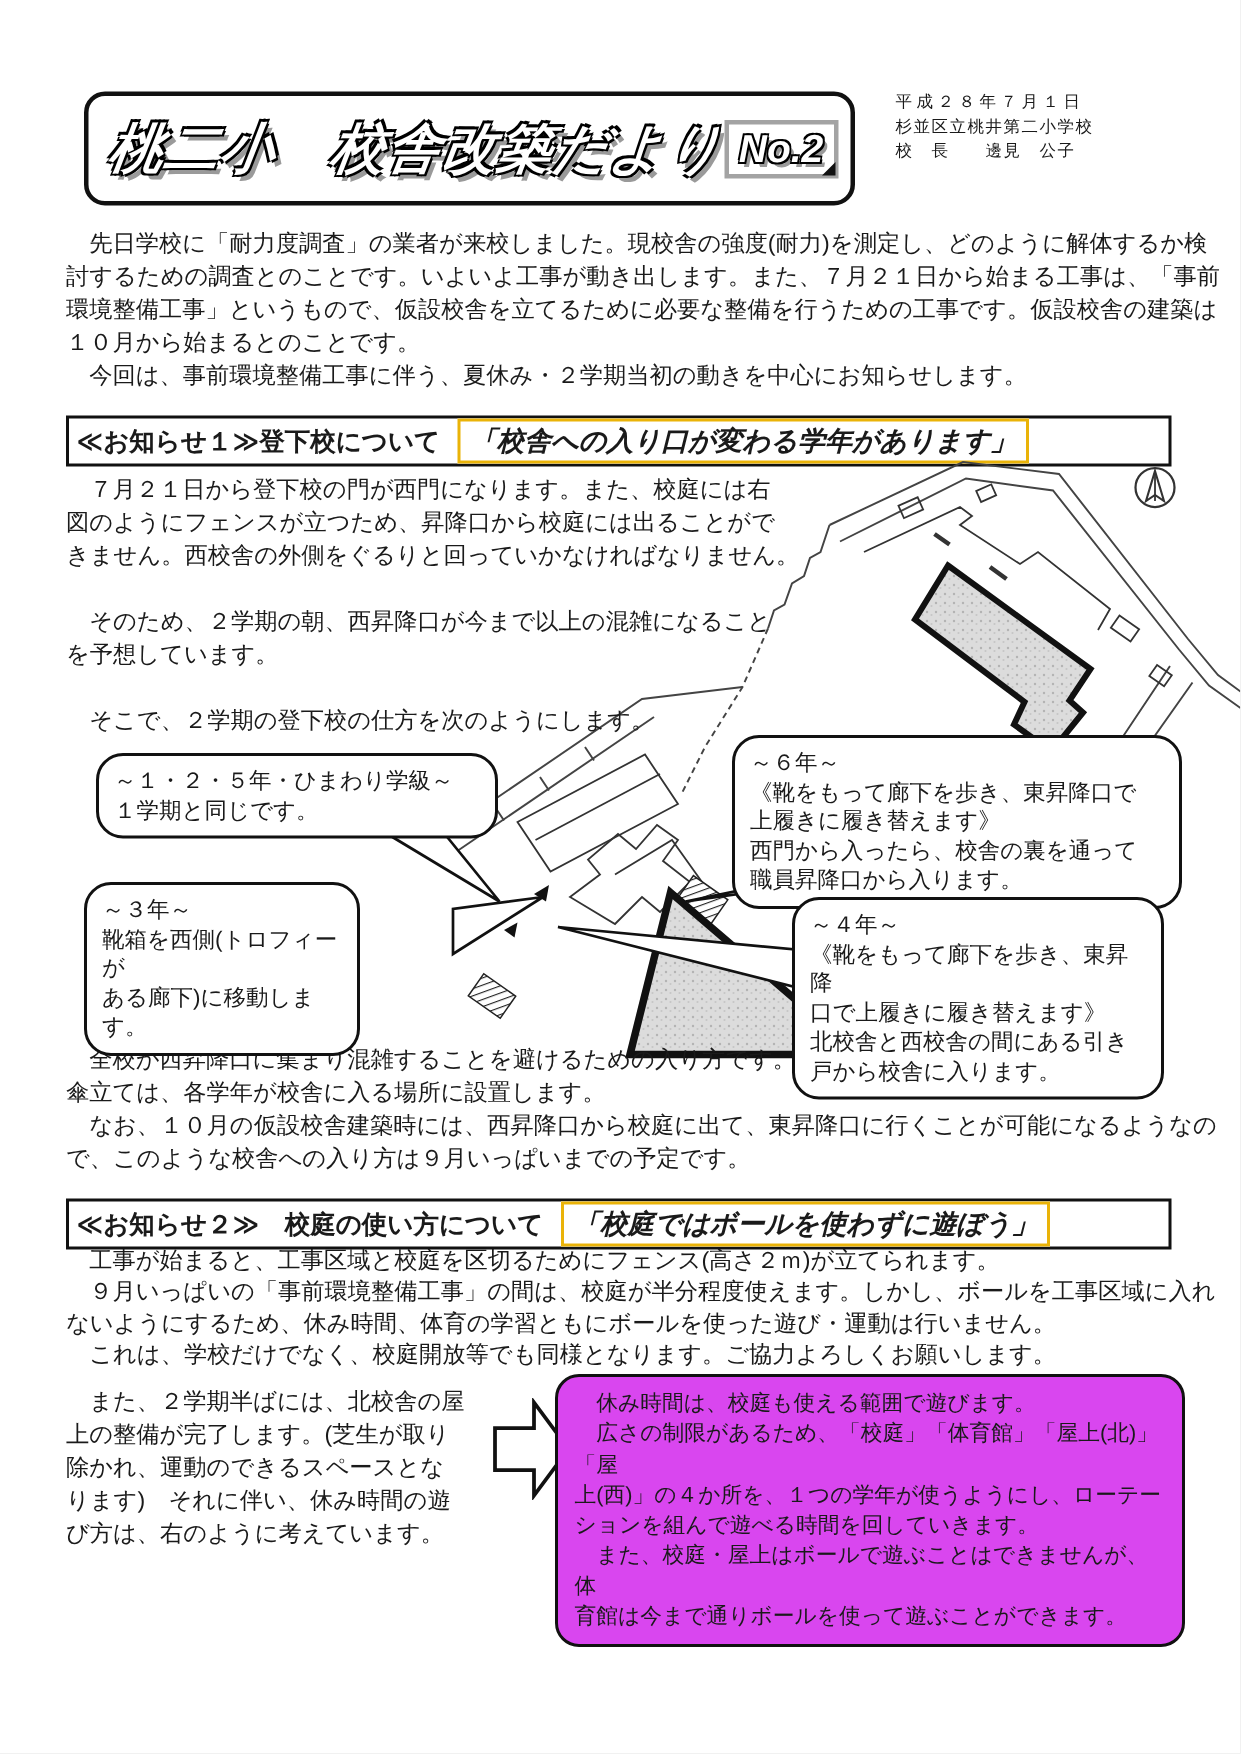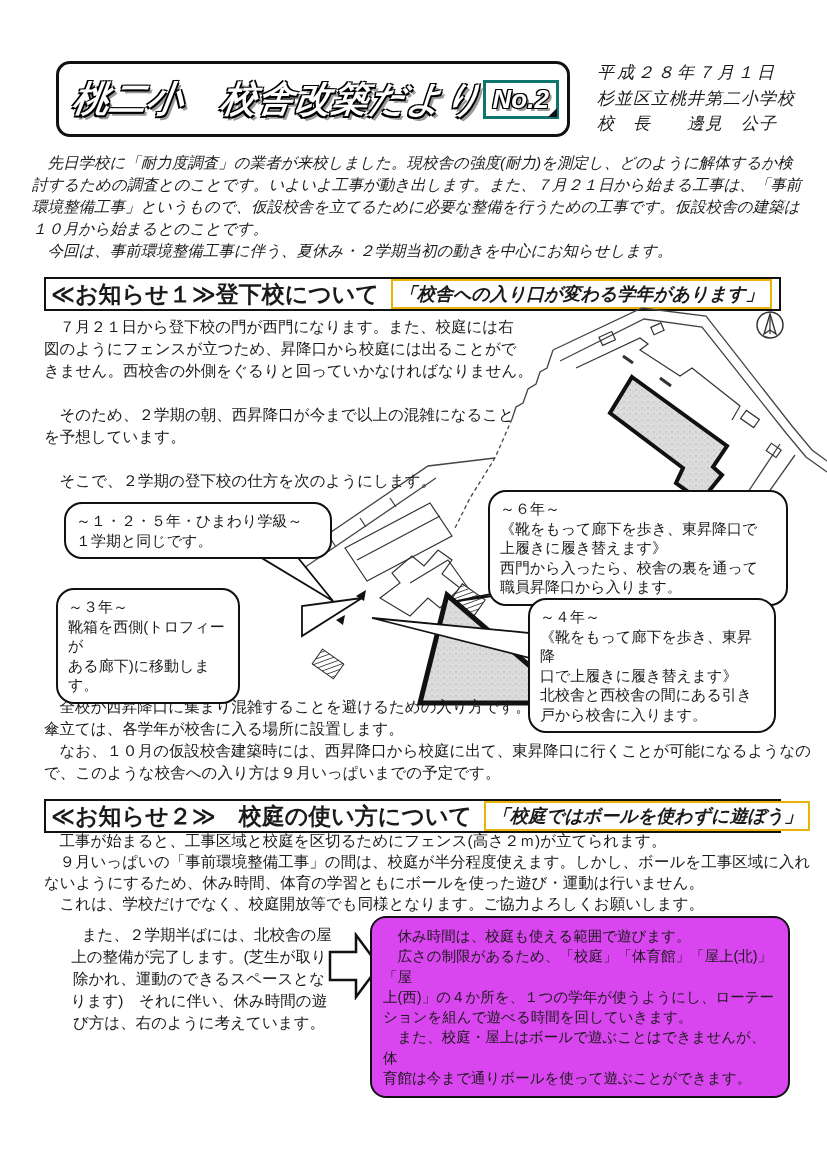--- a/index.html
+++ b/index.html
@@ -20,53 +20,53 @@
     padding:0 10px 0 14px; background:#fff;
   }
   .header-title{
     font-size:36px; font-weight:bold; font-style:italic; letter-spacing:1px;
     color:#fff; transform:skewX(-8deg);
     text-shadow:-1.5px -1.5px 0 #000, 1.5px -1.5px 0 #000,
                 -1.5px 1.5px 0 #000, 1.5px 1.5px 0 #000, 4px 4px 0 #9a9a9a;
     white-space:nowrap;
   }
   .no2{
-    position:relative; border:3px solid #0f766e; padding:1px 7px;
+    position:relative; border:3px solid #a3a3a3; padding:1px 7px;
     font-size:26px; font-weight:bold; font-style:italic; color:#fff;
     text-shadow:-1.2px -1.2px 0 #000, 1.2px -1.2px 0 #000,
                 -1.2px 1.2px 0 #000, 1.2px 1.2px 0 #000, 3px 3px 0 #9a9a9a;
     background:#fff; white-space:nowrap;
   }
   .no2::after{
     content:''; position:absolute; right:-1px; bottom:-1px;
     border-left:9px solid transparent; border-bottom:9px solid #111;
   }
-  .header-info{ left:597px; top:60px; width:225px; font-size:17px; line-height:1.5;font-style:italic; }
+  .header-info{ left:597px; top:60px; width:225px; font-size:11px; line-height:1.5; }
   .header-info .d1{ letter-spacing:3px; }
   .header-info .d2{ letter-spacing:1px; }
   .header-info .d3{ letter-spacing:1px; }
 
   
   .bodytext{ font-size:15.5px; line-height:1.42; }
-  .intro{ left:32px; top:152px; width:772px;font-style:italic; }
+  .intro{ left:44px; top:152px; width:772px; }
   .gap{ height:22px; }
 
   .notice-bar{
     left:44px; width:737px; height:34px; border:2px solid #111;
     display:flex; align-items:center; padding-left:5px; background:#fff;
   }
-  .notice-head{ font-size:23px; font-weight:bold; white-space:nowrap; }
+  .notice-head{ font-size:17px; font-weight:bold; white-space:nowrap; }
   .notice-quote{
     border:2px solid #eab308; background:#fff; margin-left:12px; padding:1px 6px;
     font-size:18px; font-weight:bold; font-style:italic; white-space:nowrap;
   }
   .n1-text{ left:44px; top:316px; width:500px; z-index:1; }
   .n1-bottom{ left:44px; top:696px; width:772px; z-index:1; }
   .n2-text{ left:44px; top:831px; width:772px; line-height:1.35; }
-  .n2-left{ left:44px; top:924px; width:310px; line-height:1.42;text-align:center; }
+  .n2-left{ left:44px; top:924px; width:310px; line-height:1.42; }
 
   
   .map-svg{ left:40px; top:298px; z-index:0; }
 
   
   .bubble{
     position:absolute; z-index:2; background:#fff; border:2px solid #111;
     border-radius:18px; padding:7px 10px; font-size:15px; line-height:1.3;
   }
   .bubble .bt{ white-space:nowrap; }

